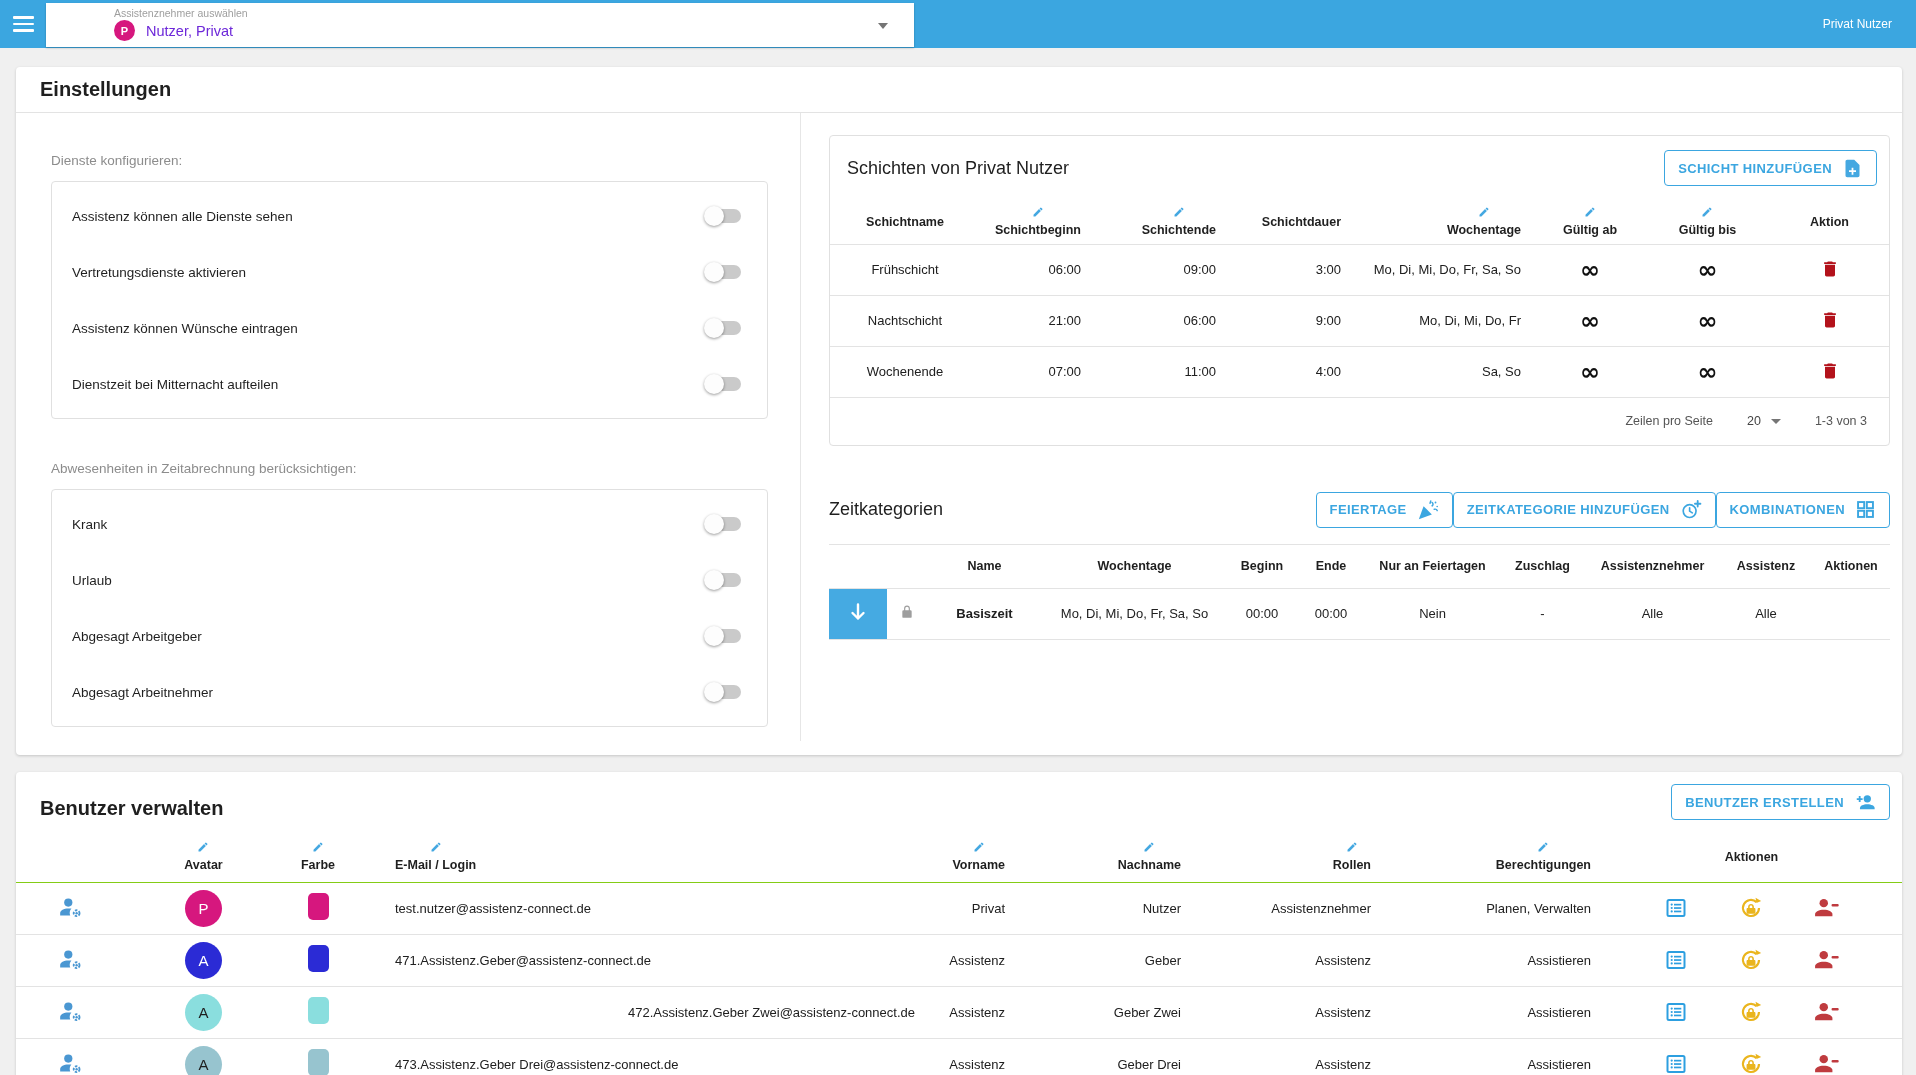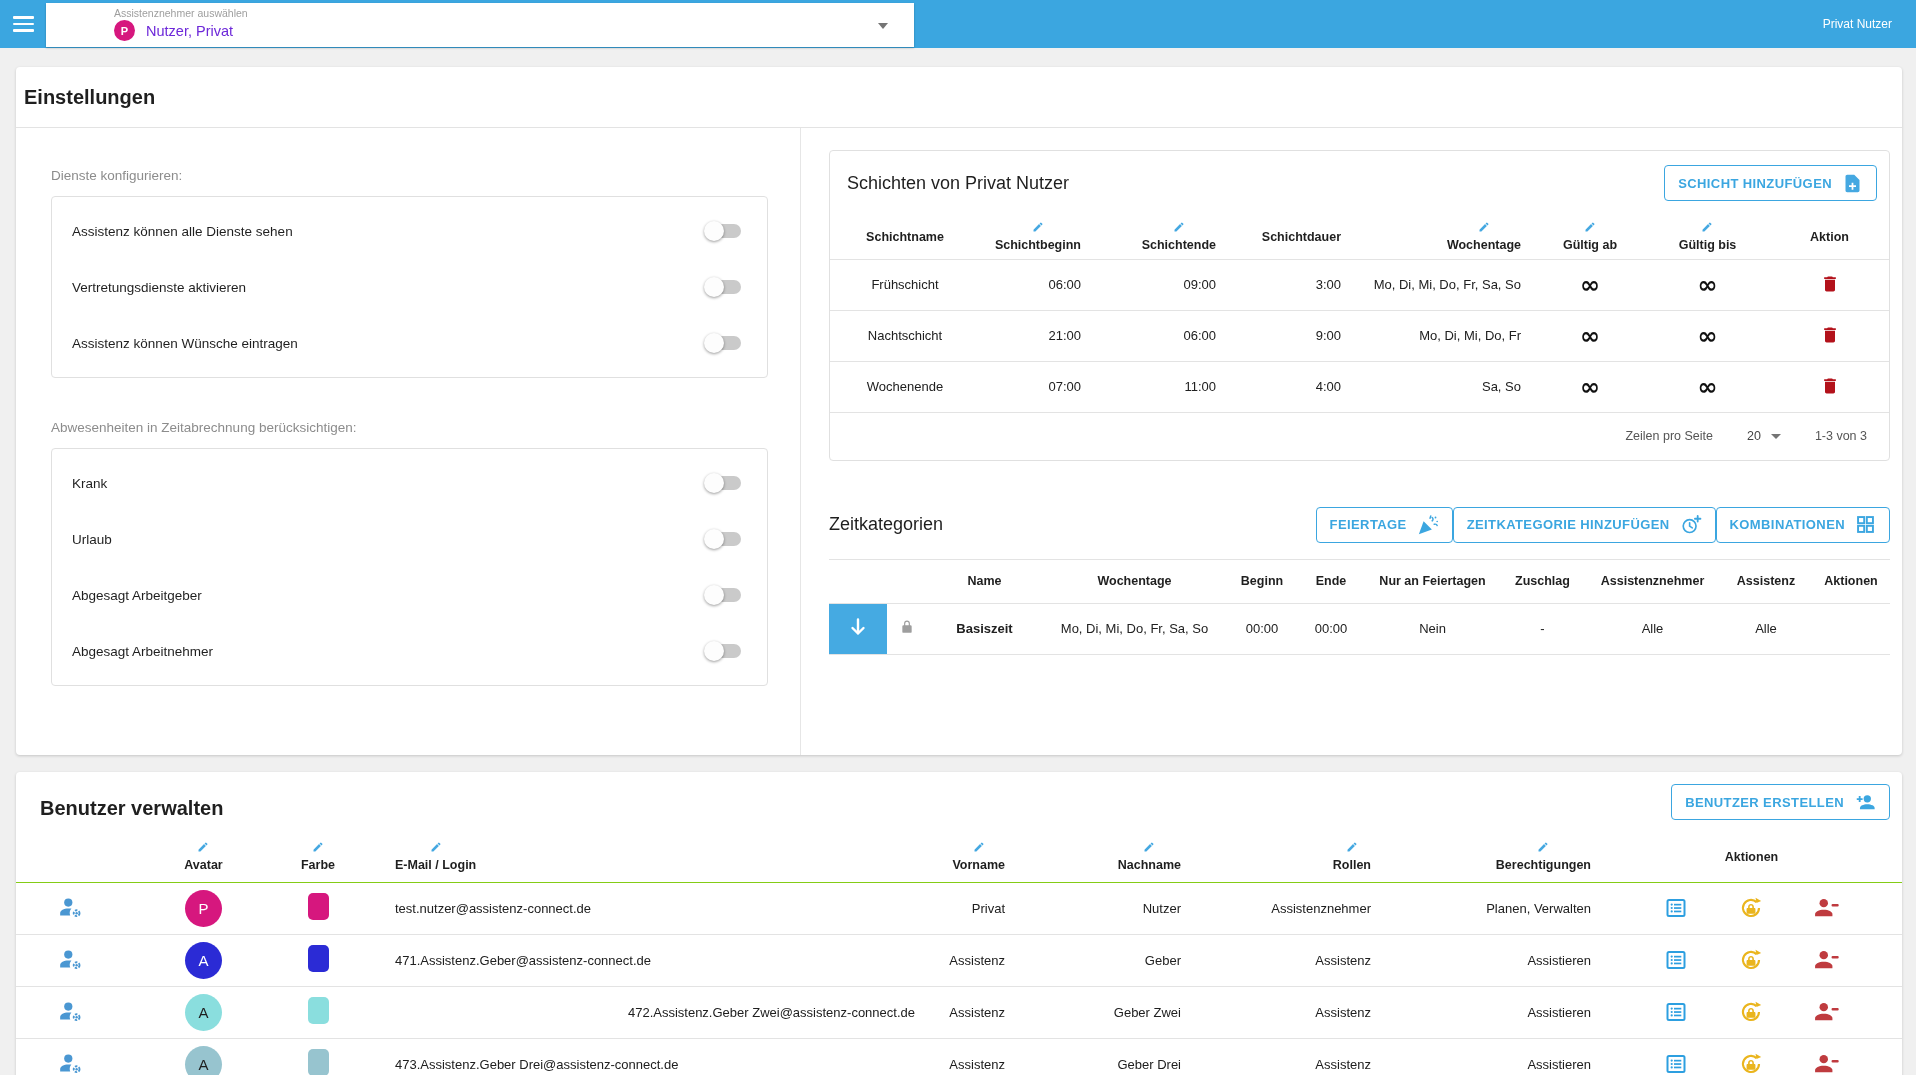--- a/index.html
+++ b/index.html
@@ -17,21 +17,21 @@
   .select-value { font-size:14.5px; color:#6d28d9; }
   .caret { position:absolute; right:26px; top:20px; width:0; height:0; border-left:5px solid transparent; border-right:5px solid transparent; border-top:6px solid #757575; }
   .topbar-spacer { flex:1; }
   .topbar-user { color:#fff; font-size:12px; font-weight:500; padding-right:24px; }
 
   
   .card { background:#fff; border-radius:4px; box-shadow:0 1px 3px rgba(0,0,0,.18); }
   .card-main { margin:19px 14px 0 16px; height:688px; overflow:hidden; }
   .card-users { margin:17px 14px 0 16px; height:340px; overflow:hidden; }
 
-  .card-title-row { display:flex; align-items:center; padding:0 8px; height:61px; border-bottom:1px solid #e3e3e3; }
+  .card-title-row { display:flex; align-items:center; padding:0 24px; height:46px; border-bottom:1px solid #e3e3e3; }
   .card-title { font-size:20px; font-weight:600; color:#1f1f1f; }
 
   .main-body { display:flex; height:628px; }
   .left-col { width:785px; border-right:1px solid #e6e6e6; padding:40px 32px 0 35px; }
   .right-col { flex:1; padding:22px 9px 0 28px; }
 
   .section-label { font-size:13.5px; color:#8c8c8c; margin-bottom:13px; }
   .toggle-box { border:1px solid #e0e0e0; border-radius:4px; padding:6px 0; margin-bottom:42px; }
   .toggle-row { display:flex; align-items:center; justify-content:space-between; height:56px; padding:0 26px 0 20px; }
   .toggle-label { font-size:13.5px; color:#1f1f1f; }
@@ -130,20 +130,27 @@
           </div>
 
           <div class="toggle-row">
             <span class="toggle-label">Assistenz können Wünsche eintragen</span>
             <span class="switch">
               <span class="track"></span>
               <span class="thumb"></span>
             </span>
           </div>
 
+          <div class="toggle-row">
+            <span class="toggle-label">Dienstzeit bei Mitternacht aufteilen</span>
+            <span class="switch">
+              <span class="track"></span>
+              <span class="thumb"></span>
+            </span>
+          </div>
 
       </div>
 
       <div class="section-label">Abwesenheiten in Zeitabrechnung berücksichtigen:</div>
       <div class="toggle-box">
 
           <div class="toggle-row">
             <span class="toggle-label">Krank</span>
             <span class="switch">
               <span class="track"></span>

